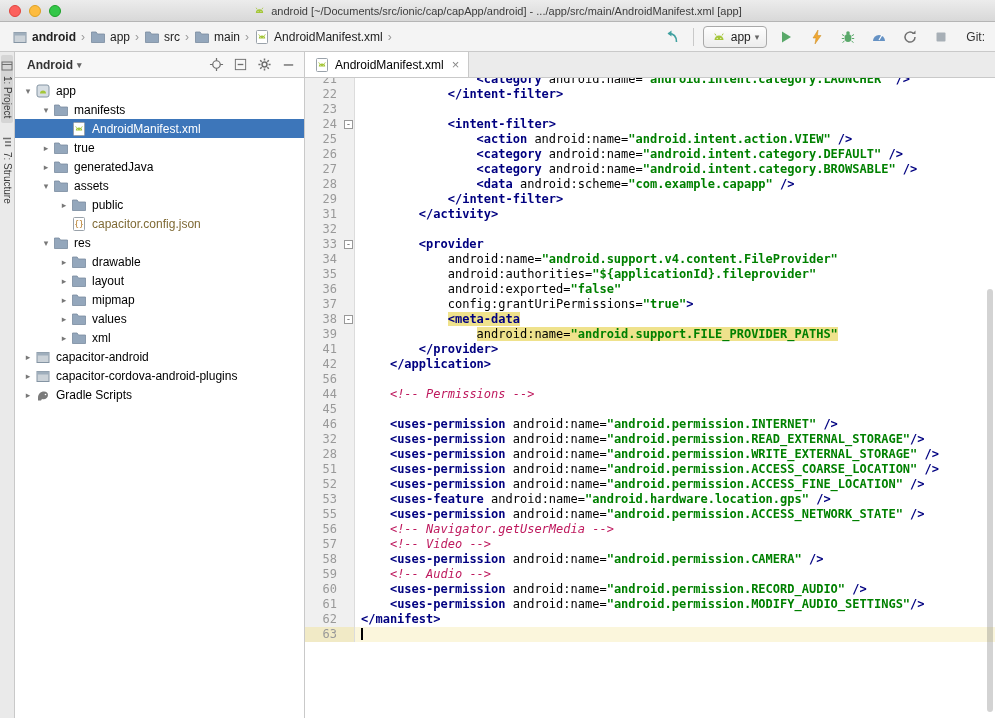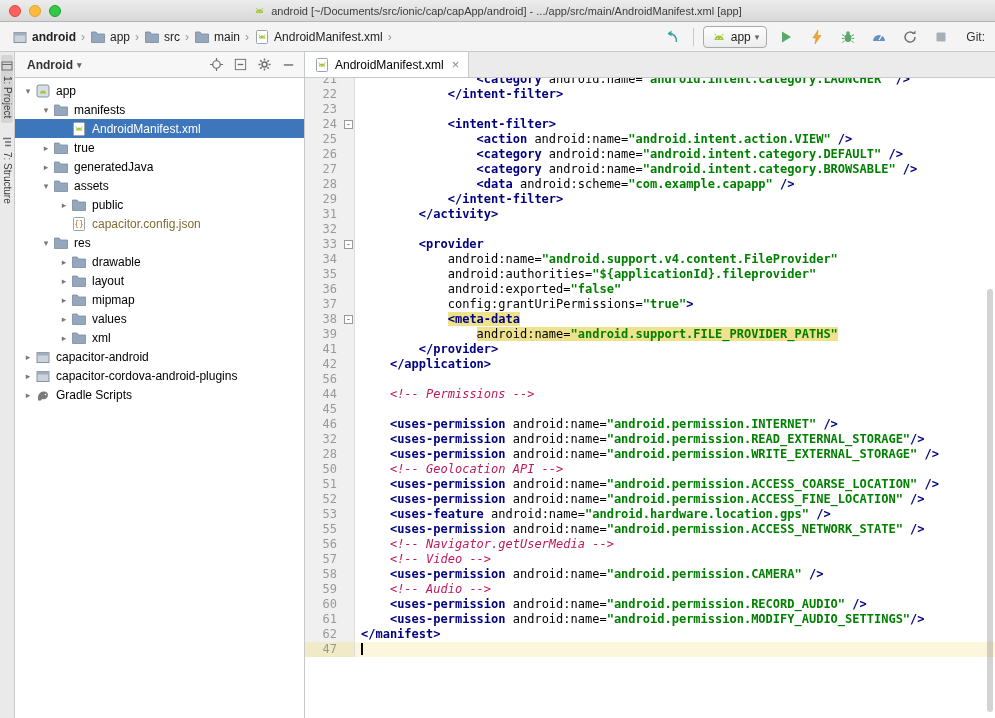--- a/index.html
+++ b/index.html
@@ -602,25 +602,20 @@
             <span class="ln">32</span>
             <span class="foldcol"></span>
             <span class="ct">    <span class="t">&lt;uses-permission </span><span class="a">android:name=</span><span class="v">"android.permission.READ_EXTERNAL_STORAGE"</span><span class="t">/&gt;</span></span>
           </div>
           <div class="line">
             <span class="ln">28</span>
             <span class="foldcol"></span>
             <span class="ct">    <span class="t">&lt;uses-permission </span><span class="a">android:name=</span><span class="v">"android.permission.WRITE_EXTERNAL_STORAGE"</span><span class="t"> /&gt;</span></span>
           </div>
           <div class="line">
-            <span class="ln">50</span>
-            <span class="foldcol"></span>
-            <span class="ct">    <span class="c">&lt;!-- Geolocation API --&gt;</span></span>
-          </div>
-          <div class="line">
             <span class="ln">51</span>
             <span class="foldcol"></span>
             <span class="ct">    <span class="t">&lt;uses-permission </span><span class="a">android:name=</span><span class="v">"android.permission.ACCESS_COARSE_LOCATION"</span><span class="t"> /&gt;</span></span>
           </div>
           <div class="line">
             <span class="ln">52</span>
             <span class="foldcol"></span>
             <span class="ct">    <span class="t">&lt;uses-permission </span><span class="a">android:name=</span><span class="v">"android.permission.ACCESS_FINE_LOCATION"</span><span class="t"> /&gt;</span></span>
           </div>
           <div class="line">
@@ -662,21 +657,21 @@
             <span class="ln">61</span>
             <span class="foldcol"></span>
             <span class="ct">    <span class="t">&lt;uses-permission </span><span class="a">android:name=</span><span class="v">"android.permission.MODIFY_AUDIO_SETTINGS"</span><span class="t">/&gt;</span></span>
           </div>
           <div class="line">
             <span class="ln">62</span>
             <span class="foldcol"></span>
             <span class="ct"><span class="t">&lt;/manifest&gt;</span></span>
           </div>
           <div class="line cur">
-            <span class="ln">47</span>
+            <span class="ln">63</span>
             <span class="foldcol"></span>
             <span class="ct"><span class="caret"></span></span>
           </div>
         </div>
       <div class="vscroll">
         <div class="thumb"></div>
       </div>
     </div>
   </div>
 </div>

